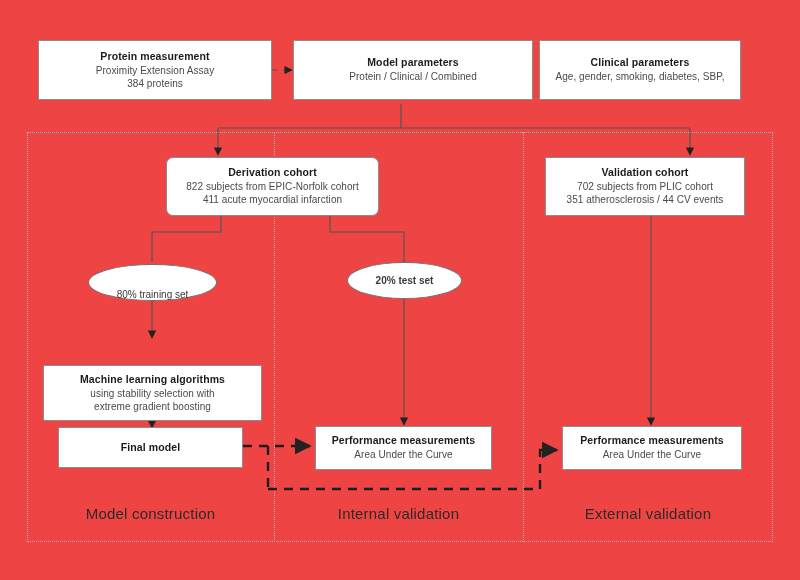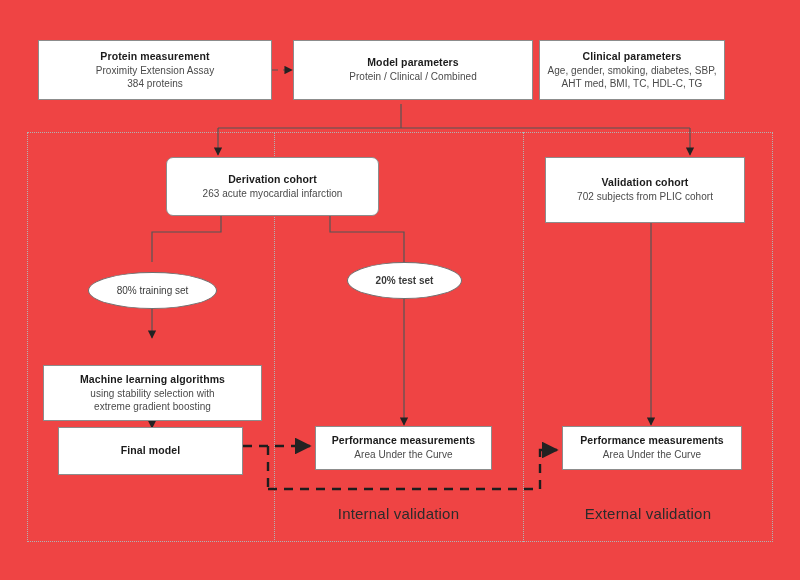--- a/index.html
+++ b/index.html
@@ -122,60 +122,62 @@
     <div class="t">Protein measurement</div>
     <div class="s">Proximity Extension Assay</div>
     <div class="s">384 proteins</div>
   </div>
 
   <div class="node" style="left:293px;top:40px;width:240px;height:60px;">
     <div class="t">Model parameters</div>
     <div class="s">Protein / Clinical / Combined</div>
   </div>
 
-  <div class="node" style="left:539px;top:40px;width:186px;height:60px;">
+  <div class="node" style="left:539px;top:40px;width:202px;height:60px;">
     <div class="t">Clinical parameters</div>
     <div class="s">Age, gender, smoking, diabetes, SBP,</div>
-    <div class="s">AHT med, BMI, TC, HDL-C, TG</div>
   </div>
 
   <div class="node" style="left:166px;top:157px;width:213px;height:59px;border-radius:7px;">
     <div class="t">Derivation cohort</div>
-    <div class="s">263 acute myocardial infarction</div>
+    <div class="s">822 subjects from EPIC-Norfolk cohort</div>
+    <div class="s">411 acute myocardial infarction</div>
   </div>
 
-  <div class="node" style="left:545px;top:157px;width:200px;height:66px;">
+  <div class="node" style="left:545px;top:157px;width:200px;height:59px;">
     <div class="t">Validation cohort</div>
     <div class="s">702 subjects from PLIC cohort</div>
+    <div class="s">351 atherosclerosis / 44 CV events</div>
   </div>
 
-  <div class="ellipse" style="left:88px;top:272px;width:129px;height:37px;">
+  <div class="ellipse" style="left:88px;top:264px;width:129px;height:37px;align-items:flex-end;">
     <span>80% training set</span>
   </div>
 
   <div class="ellipse" style="left:347px;top:262px;width:115px;height:37px;font-weight:bold;">
     <span>20% test set</span>
   </div>
 
   <div class="node" style="left:43px;top:337px;width:219px;height:56px;margin-top:28px;">
     <div class="t">Machine learning algorithms</div>
     <div class="s">using stability selection with</div>
     <div class="s">extreme gradient boosting</div>
   </div>
 
-  <div class="node" style="left:58px;top:427px;width:185px;height:48px;">
+  <div class="node" style="left:58px;top:427px;width:185px;height:41px;">
     <div class="t">Final model</div>
   </div>
 
   <div class="node" style="left:315px;top:426px;width:177px;height:44px;">
     <div class="t">Performance measurements</div>
     <div class="s">Area Under the Curve</div>
   </div>
 
   <div class="node" style="left:562px;top:426px;width:180px;height:44px;">
     <div class="t">Performance measurements</div>
     <div class="s">Area Under the Curve</div>
   </div>
 
+  <div class="panel-label" style="left:27px;top:505px;width:247px;">Model construction</div>
   <div class="panel-label" style="left:274px;top:505px;width:249px;">Internal validation</div>
   <div class="panel-label" style="left:523px;top:505px;width:250px;">External validation</div>
 
 </div>
 
 </body></html>

